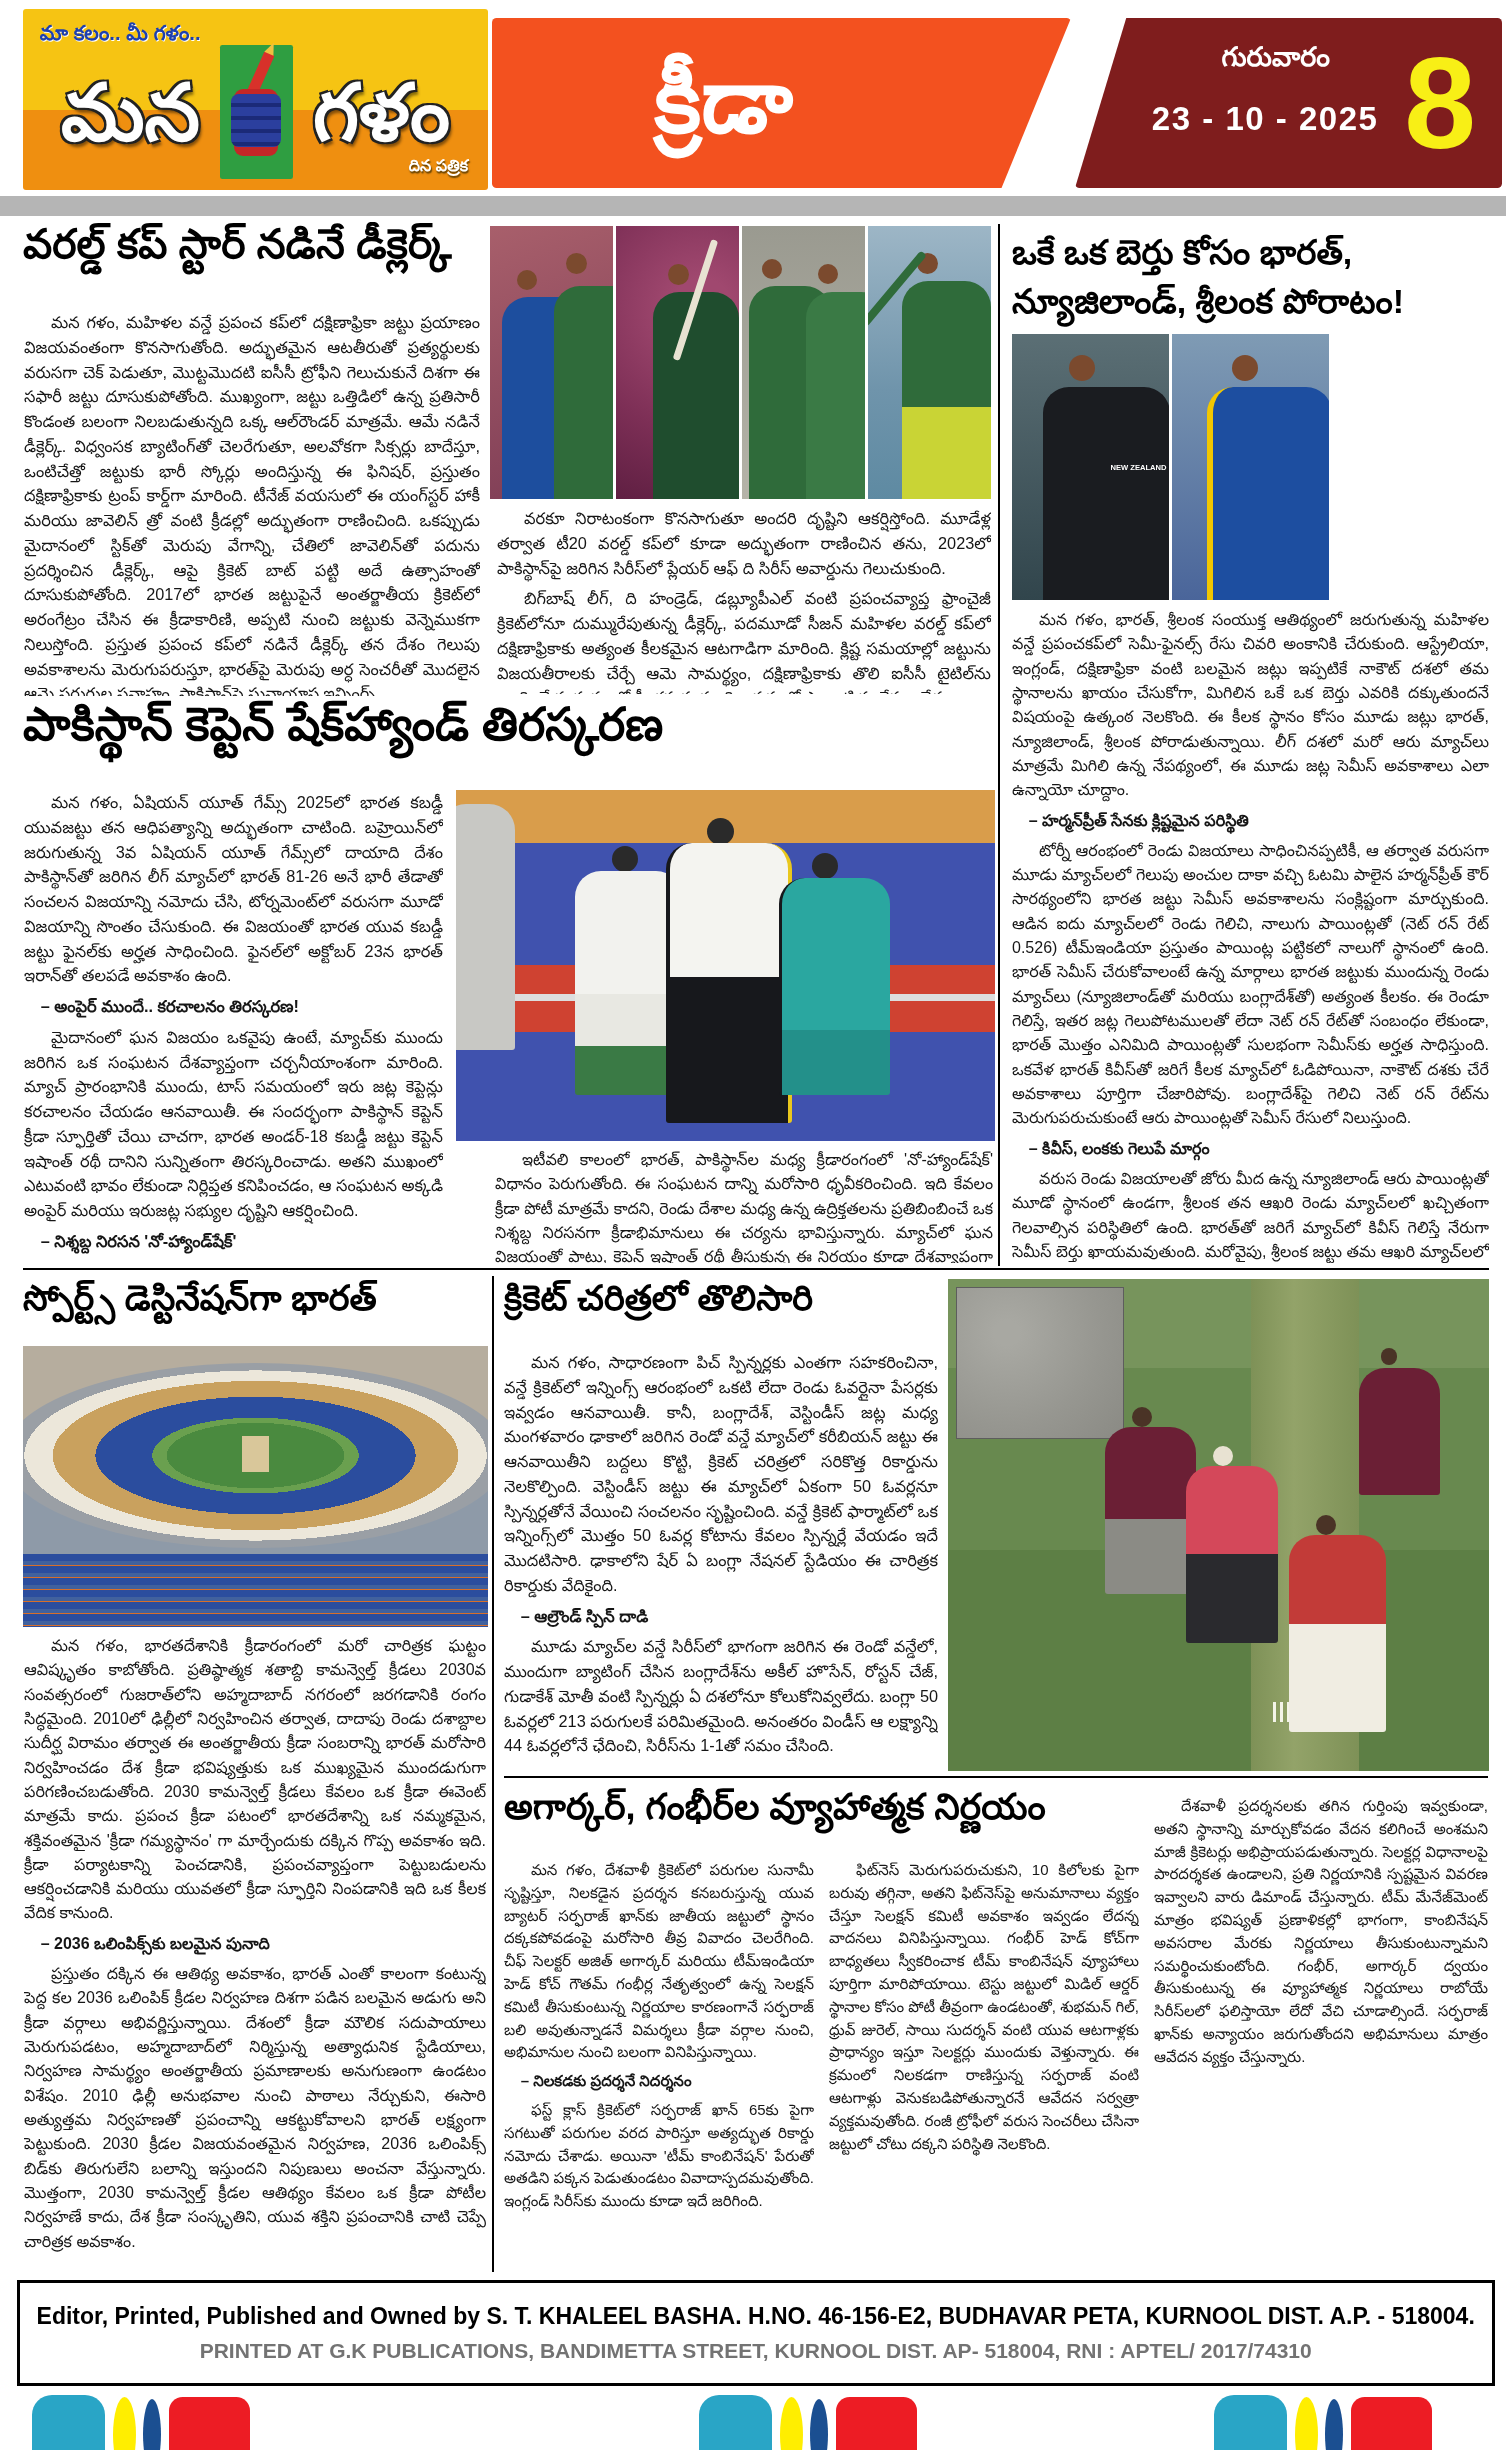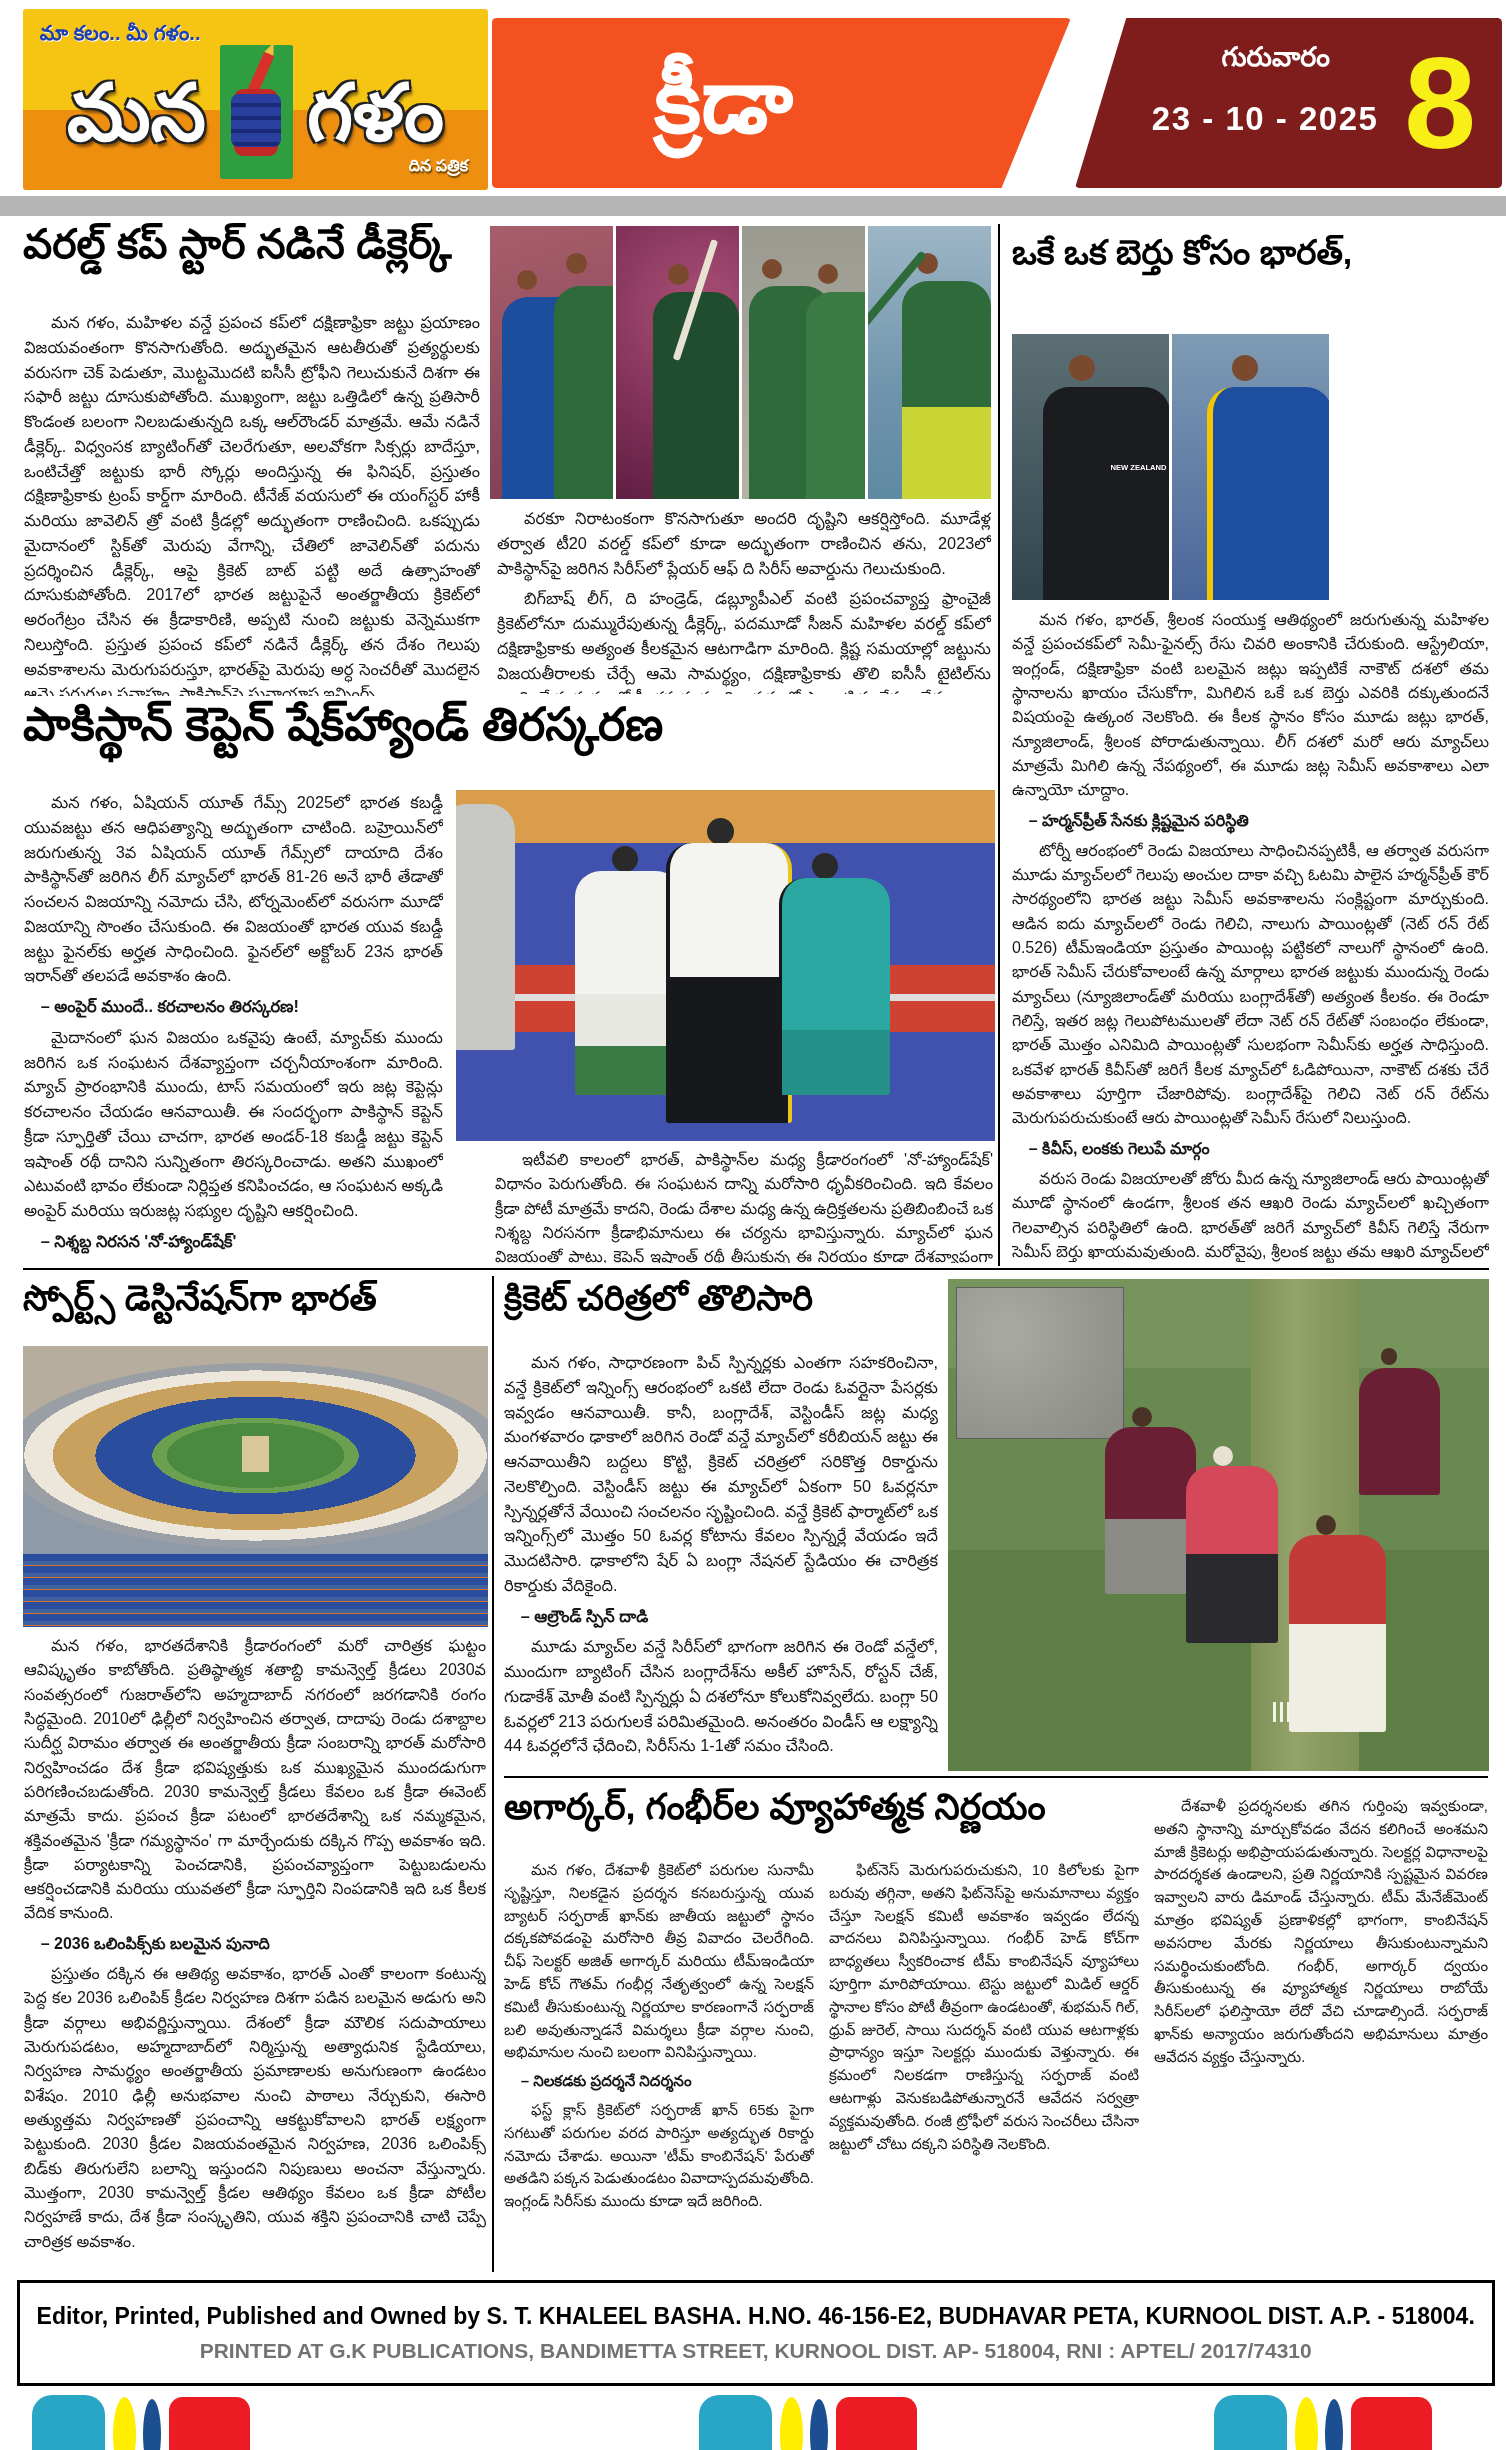--- a/index.html
+++ b/index.html
@@ -4,21 +4,21 @@
 <style>
   html,body{margin:0;padding:0;background:#ffffff;}
   .page{position:relative;width:1507px;height:2450px;background:#ffffff;overflow:hidden;
         font-family:"Liberation Sans","DejaVu Sans",sans-serif;color:#111;}
 
   
   .logo-block{position:absolute;left:23px;top:9px;width:465px;height:181px;
     background:linear-gradient(180deg,#f6c413 0 56%,#ef8f10 56% 100%);border-radius:3px;overflow:hidden;}
   .logo-tagline{position:absolute;left:16.7px;top:12px;font-size:20.5px;font-weight:bold;color:#1d3fae;
     text-shadow:0.8px 0.8px 0 #fff;}
-  .logo-row{position:absolute;left:0;top:36px;width:100%;display:flex;align-items:center;justify-content:center;gap:14px;}
+  .logo-row{position:absolute;left:0;top:36px;width:100%;display:flex;align-items:center;justify-content:center;gap:20px;}
   .logo-word{font-size:79px;font-weight:800;color:#ffffff;line-height:1.0;
     text-shadow:-2.3px -2.3px 0 #222,2.3px -2.3px 0 #222,-2.3px 2.3px 0 #222,2.3px 2.3px 0 #222,3px 4.6px 3px rgba(0,0,0,.45);}
   .fist-box{position:relative;width:73px;height:134px;background:#2f9e41;border-radius:2.3px;flex:0 0 auto;}
   .fist-palm{position:absolute;left:13.7px;top:44px;width:44px;height:67px;background:#c42727;border-radius:9px;}
   .fist-fingers{position:absolute;left:10.6px;top:49px;width:50px;height:53px;
     background:repeating-linear-gradient(180deg,#2b3f9e 0 9px,#1b2a78 9px 13px);border-radius:7.6px;}
   .fist-pencil{position:absolute;left:30px;top:4.6px;width:10.6px;height:70px;background:#d8312a;
     transform:rotate(24deg);border-radius:2.3px;}
   .fist-pencil:before{content:"";position:absolute;left:0;top:-10.6px;border-left:5.3px solid transparent;
     border-right:5.3px solid transparent;border-bottom:12px solid #f0c040;}
@@ -148,20 +148,21 @@
   </div>
   <div class="body-text" style="left:497px;top:506px;width:494px;height:188px;">
     <p>వరకూ నిరాటంకంగా కొనసాగుతూ అందరి దృష్టిని ఆకర్షిస్తోంది. మూడేళ్ల తర్వాత టీ20 వరల్డ్ కప్‌లో కూడా అద్భుతంగా రాణించిన తను, 2023లో పాకిస్థాన్‌పై జరిగిన సిరీస్‌లో ప్లేయర్ ఆఫ్ ది సిరీస్ అవార్డును గెలుచుకుంది.</p>
     <p>బిగ్‌బాష్ లీగ్, ది హండ్రెడ్, డబ్ల్యూపీఎల్ వంటి ప్రపంచవ్యాప్త ఫ్రాంచైజీ క్రికెట్‌లోనూ దుమ్మురేపుతున్న డీక్లెర్క్, పదమూడో సీజన్ మహిళల వరల్డ్ కప్‌లో దక్షిణాఫ్రికాకు అత్యంత కీలకమైన ఆటగాడిగా మారింది. క్లిష్ట సమయాల్లో జట్టును విజయతీరాలకు చేర్చే ఆమె సామర్థ్యం, దక్షిణాఫ్రికాకు తొలి ఐసీసీ టైటిల్‌ను అందించే ప్రయత్నంలో కీలకమవుతుంది అనడంలో ఎలాంటి సందేహం లేదు.</p>
   </div>
 
   <div class="vrule" style="left:998px;top:224px;height:1042px;"></div>
 
   <div class="headline" style="left:1012px;top:228px;width:477px;height:105px;font-size:34px;line-height:1.45;white-space:normal;">
     <span>ఒకే ఒక బెర్తు కోసం భారత్,</span><br>
+    <span>న్యూజిలాండ్, శ్రీలంక పోరాటం!</span>
   </div>
 
   <div class="photo strip" style="left:1012px;top:334px;width:477px;height:266px;grid-template-columns:repeat(3,1fr);">
     <div class="panel" style="background:linear-gradient(180deg,#5b6f75,#31454c);">
       <div class="head" style="left:36%;top:8%;width:26px;height:26px;"></div>
       <div class="person" style="left:20%;top:20%;width:60%;height:84%;background:#1a1c20;">
         <div class="jersey-label" style="top:34%;font-size:7.6px;">NEW ZEALAND</div>
       </div>
     </div>
     <div class="panel" style="background:linear-gradient(180deg,#7f9bb4,#4a659a);">

